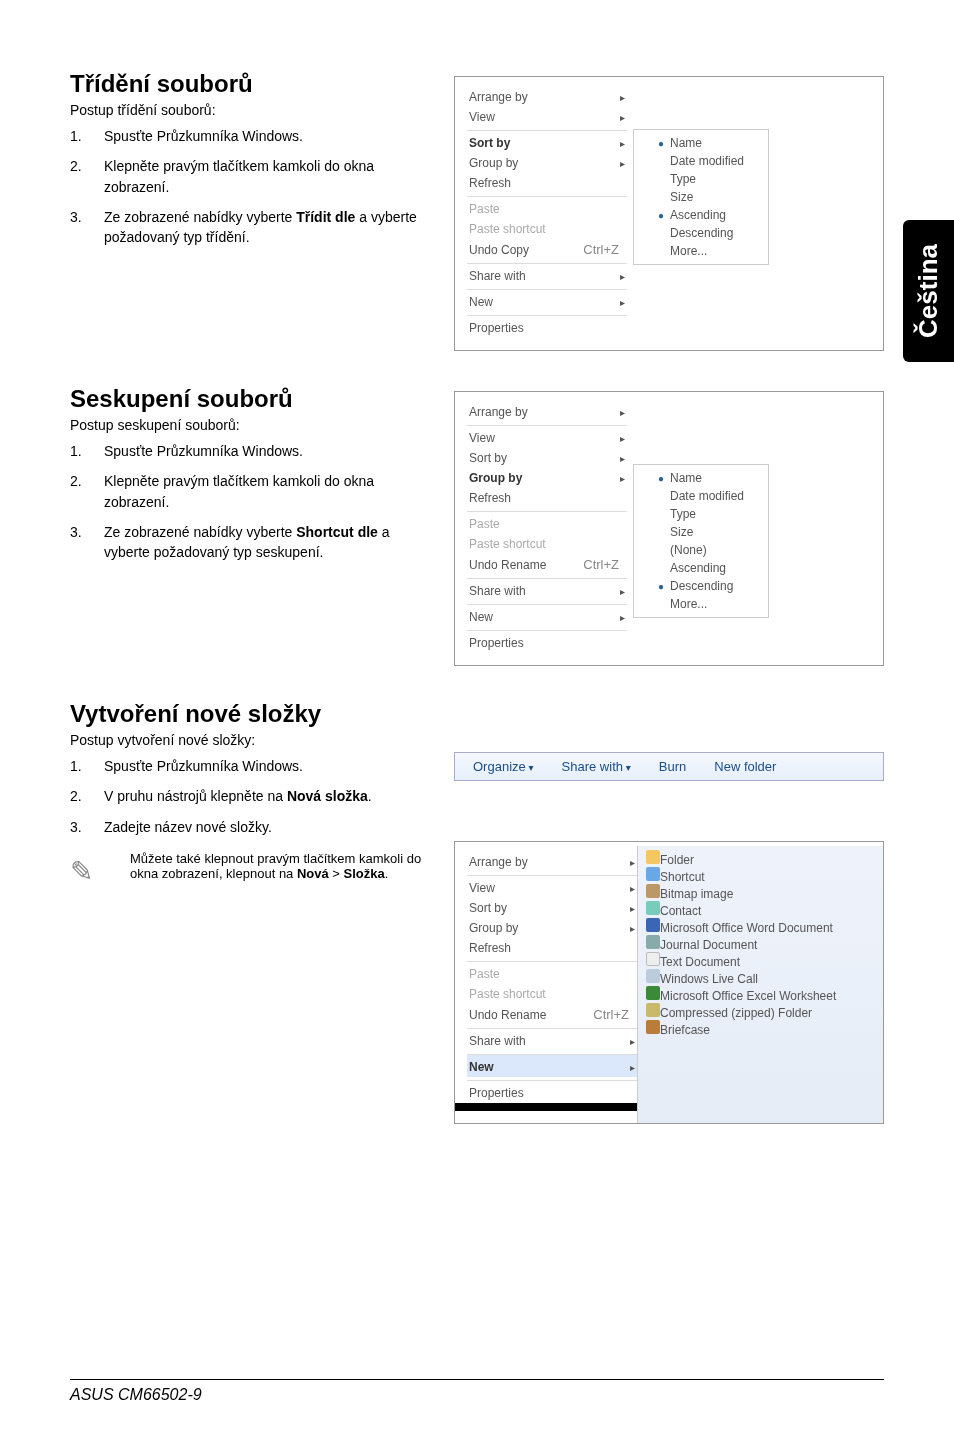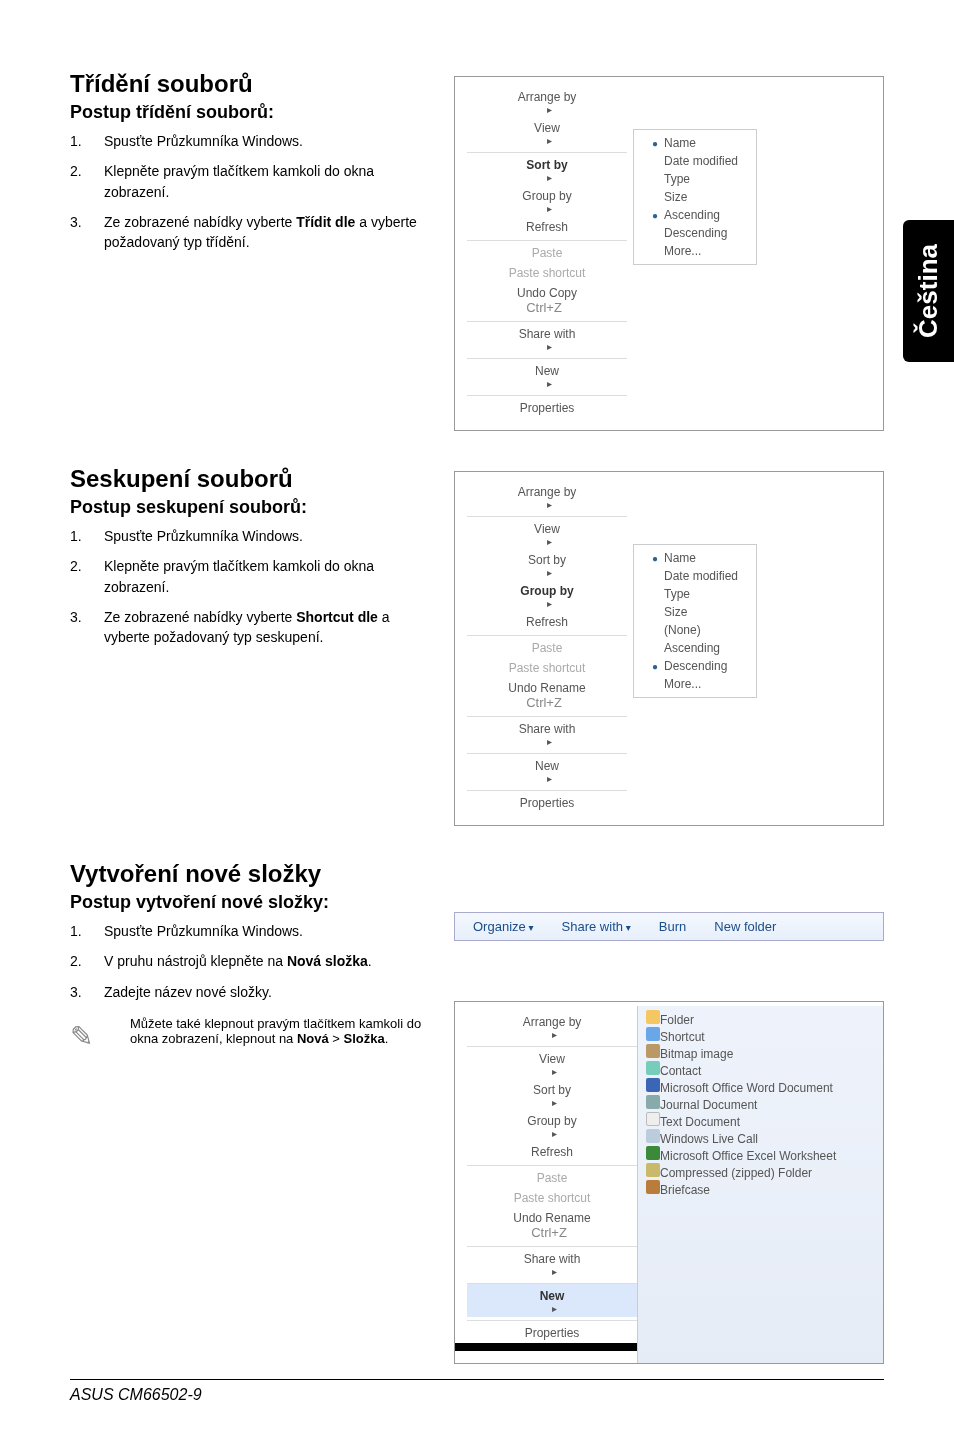--- a/index.html
+++ b/index.html
@@ -38,22 +38,22 @@
   }
   .right {
     flex: 1;
   }
   h2 {
     font-size: 24px;
     font-weight: bold;
     margin-bottom: 4px;
   }
   .subhead {
-    font-size: 18px;
-    font-weight: bold;
+    font-size: 14px;
+    font-weight: normal;
     margin-bottom: 8px;
   }
   ol {
     list-style: none;
     counter-reset: item;
     font-size: 14px;
     line-height: 1.45;
   }
   ol li {
     display: flex;
@@ -72,31 +72,30 @@
     font-size: 12px;
     color: #555;
     padding: 10px 12px 12px 12px;
     margin-top: 6px;
   }
   .menu-row {
     display: flex;
     align-items: center;
     padding: 3px 2px;
     white-space: nowrap;
-    flex-direction: column;
   }
   .menu-row.sep-top { border-top: 1px solid #ddd; margin-top: 3px; padding-top: 5px; }
   .menu-row .label { flex: 1; }
   .menu-row .shortcut { color: #888; margin-right: 6px; font-size: 13px;}
   .menu-row .arrow { color: #555; font-size: 10px; width: 10px; text-align: right; }
   .menu-left { flex: 0 0 160px; }
   .submenu {
     border: 1px solid #ccc;
     background: #fff;
-    padding: 4px 16px;
+    padding: 4px 22px;
     margin-left: 6px;
     font-size: 12px;
   }
   .sub-row { padding: 2px 2px; display: flex; align-items: center; }
   .bullet { width: 12px; font-size: 10px; color: #333; }
   .bullet.on::before { content: "●"; color: #2a6496; }
   .flex2 { display: flex; align-items: flex-start; }
   .disabled { color: #aaa; }
   .bold { font-weight: bold; color: #333; }
 

